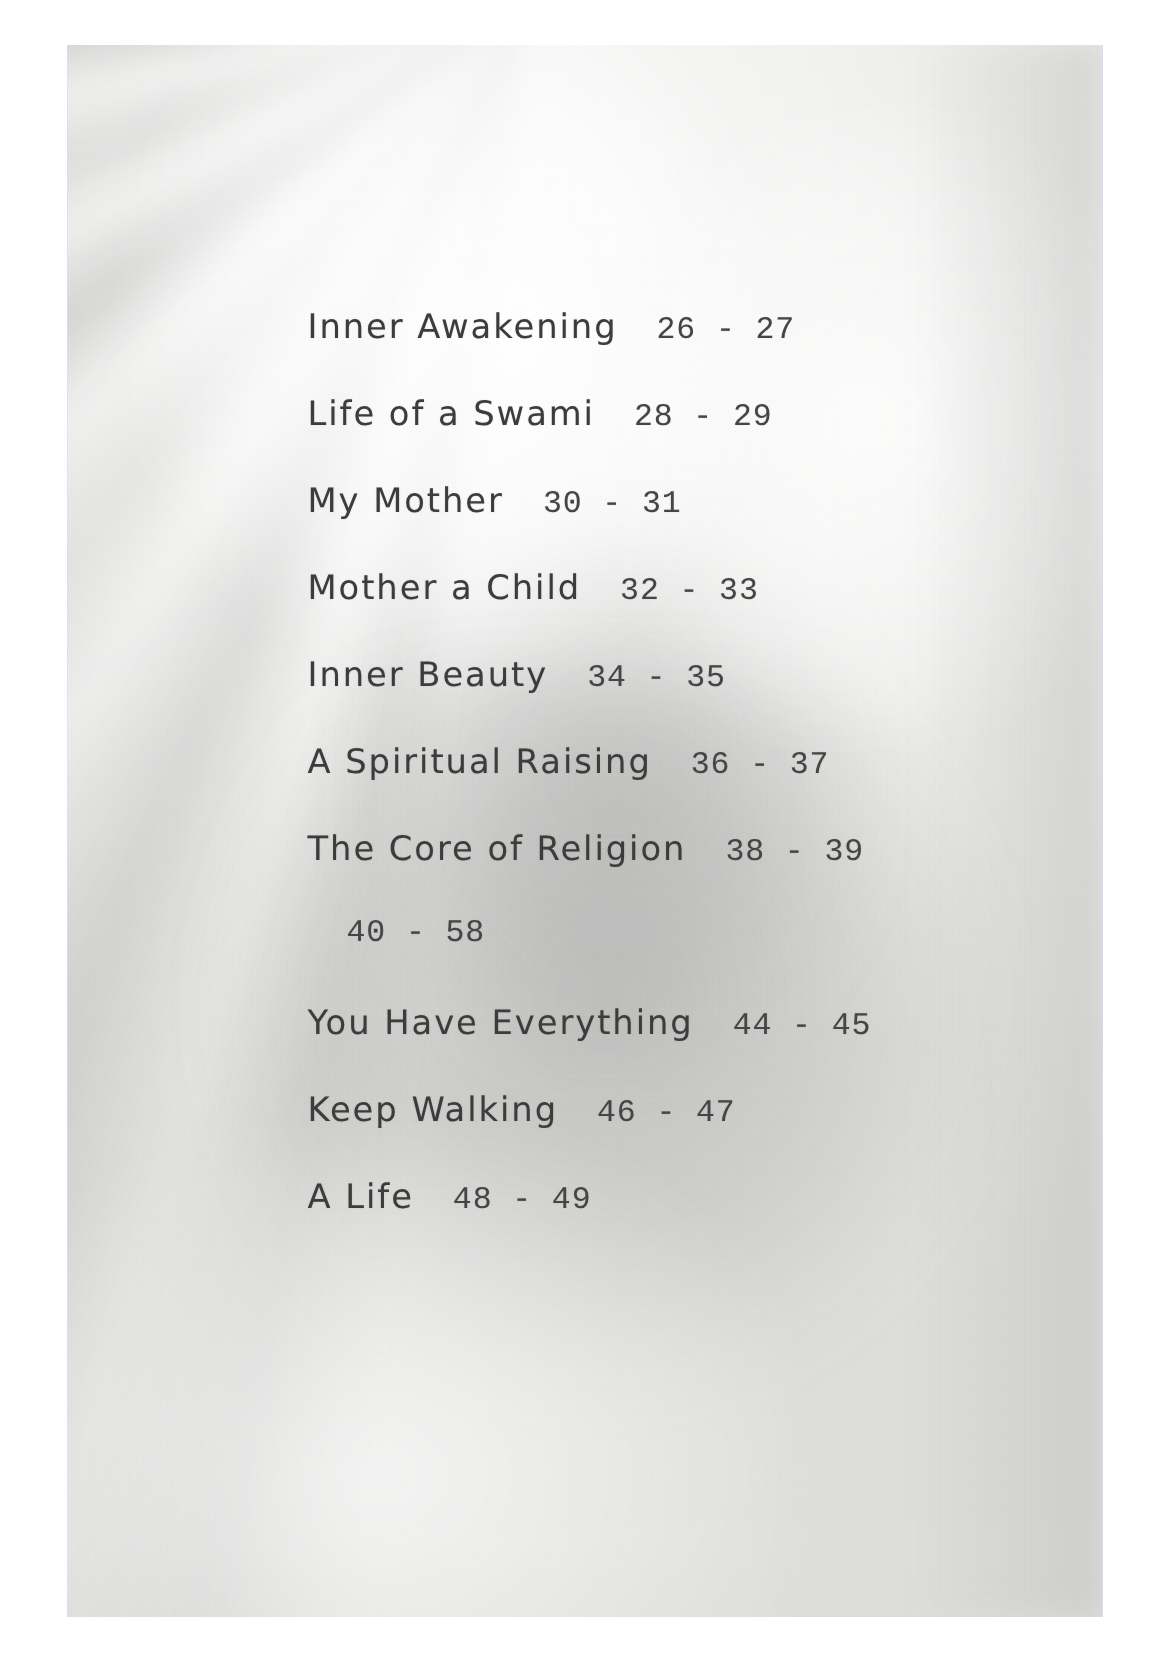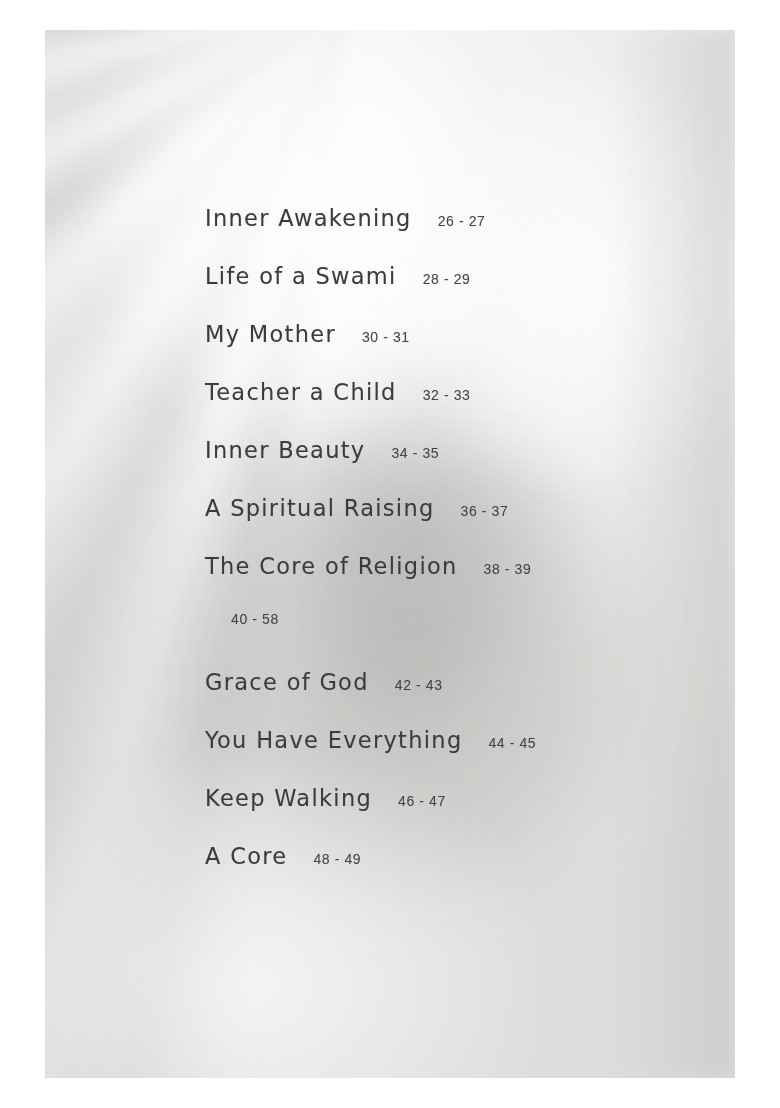--- a/index.html
+++ b/index.html
@@ -161,22 +161,22 @@
   }
   .toc-title {
     font-family: "DejaVu Sans", sans-serif;
     font-size: 22.5px;
     font-weight: 400;
     letter-spacing: 1.3px;
     color: #3c3c3c;
     text-shadow: 0 0 1px rgba(80,80,80,0.22);
   }
   .toc-pages {
-    font-family: Liberation Sans, sans-serif;
-    font-size: 14px;
+    font-family: Liberation Mono, monospace;
+    font-size: 21px;
     font-weight: 400;
     letter-spacing: 0.6px;
     color: #454545;
     margin-left: 26px;
     text-shadow: 0 0 1px rgba(80,80,80,0.2);
   }
 </style>
 </head>
 <body>
 
@@ -204,21 +204,21 @@
         <span class="toc-title">Life of a Swami</span>
         <span class="toc-pages">28 - 29</span>
       </div>
 
       <div class="toc-entry">
         <span class="toc-title">My Mother</span>
         <span class="toc-pages">30 - 31</span>
       </div>
 
       <div class="toc-entry">
-        <span class="toc-title">Teacher a Child</span>
+        <span class="toc-title">Mother a Child</span>
         <span class="toc-pages">32 - 33</span>
       </div>
 
       <div class="toc-entry">
         <span class="toc-title">Inner Beauty</span>
         <span class="toc-pages">34 - 35</span>
       </div>
 
       <div class="toc-entry">
         <span class="toc-title">A Spiritual Raising</span>
@@ -227,35 +227,31 @@
 
       <div class="toc-entry">
         <span class="toc-title">The Core of Religion</span>
         <span class="toc-pages">38 - 39</span>
       </div>
 
       <div class="toc-entry">
         <span class="toc-pages">40 - 58</span>
       </div>
 
-      <div class="toc-entry">
-        <span class="toc-title">Grace of God</span>
-        <span class="toc-pages">42 - 43</span>
-      </div>
 
       <div class="toc-entry">
         <span class="toc-title">You Have Everything</span>
         <span class="toc-pages">44 - 45</span>
       </div>
 
       <div class="toc-entry">
         <span class="toc-title">Keep Walking</span>
         <span class="toc-pages">46 - 47</span>
       </div>
 
       <div class="toc-entry">
-        <span class="toc-title">A Core</span>
+        <span class="toc-title">A Life</span>
         <span class="toc-pages">48 - 49</span>
       </div>
 
     </div>
   </div>
 </div>
 
 </body></html>

